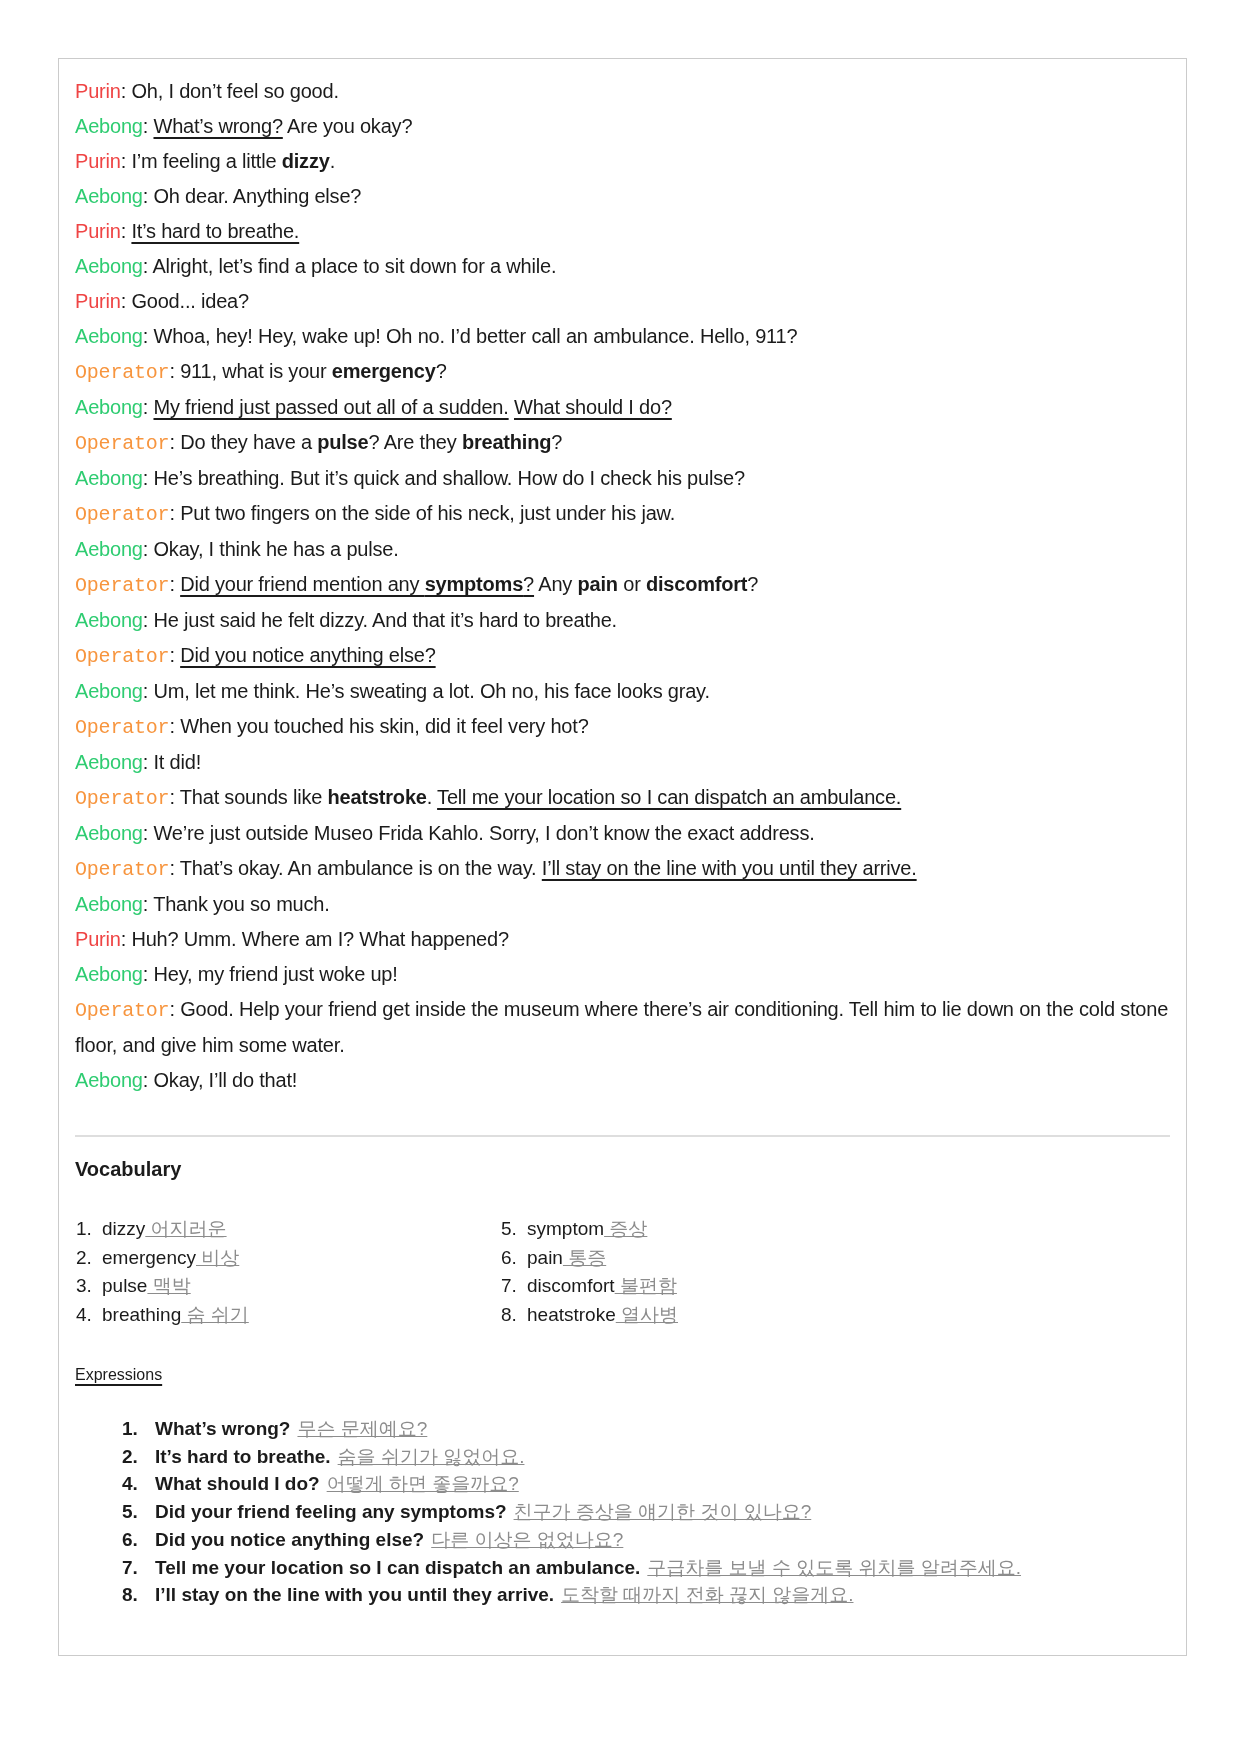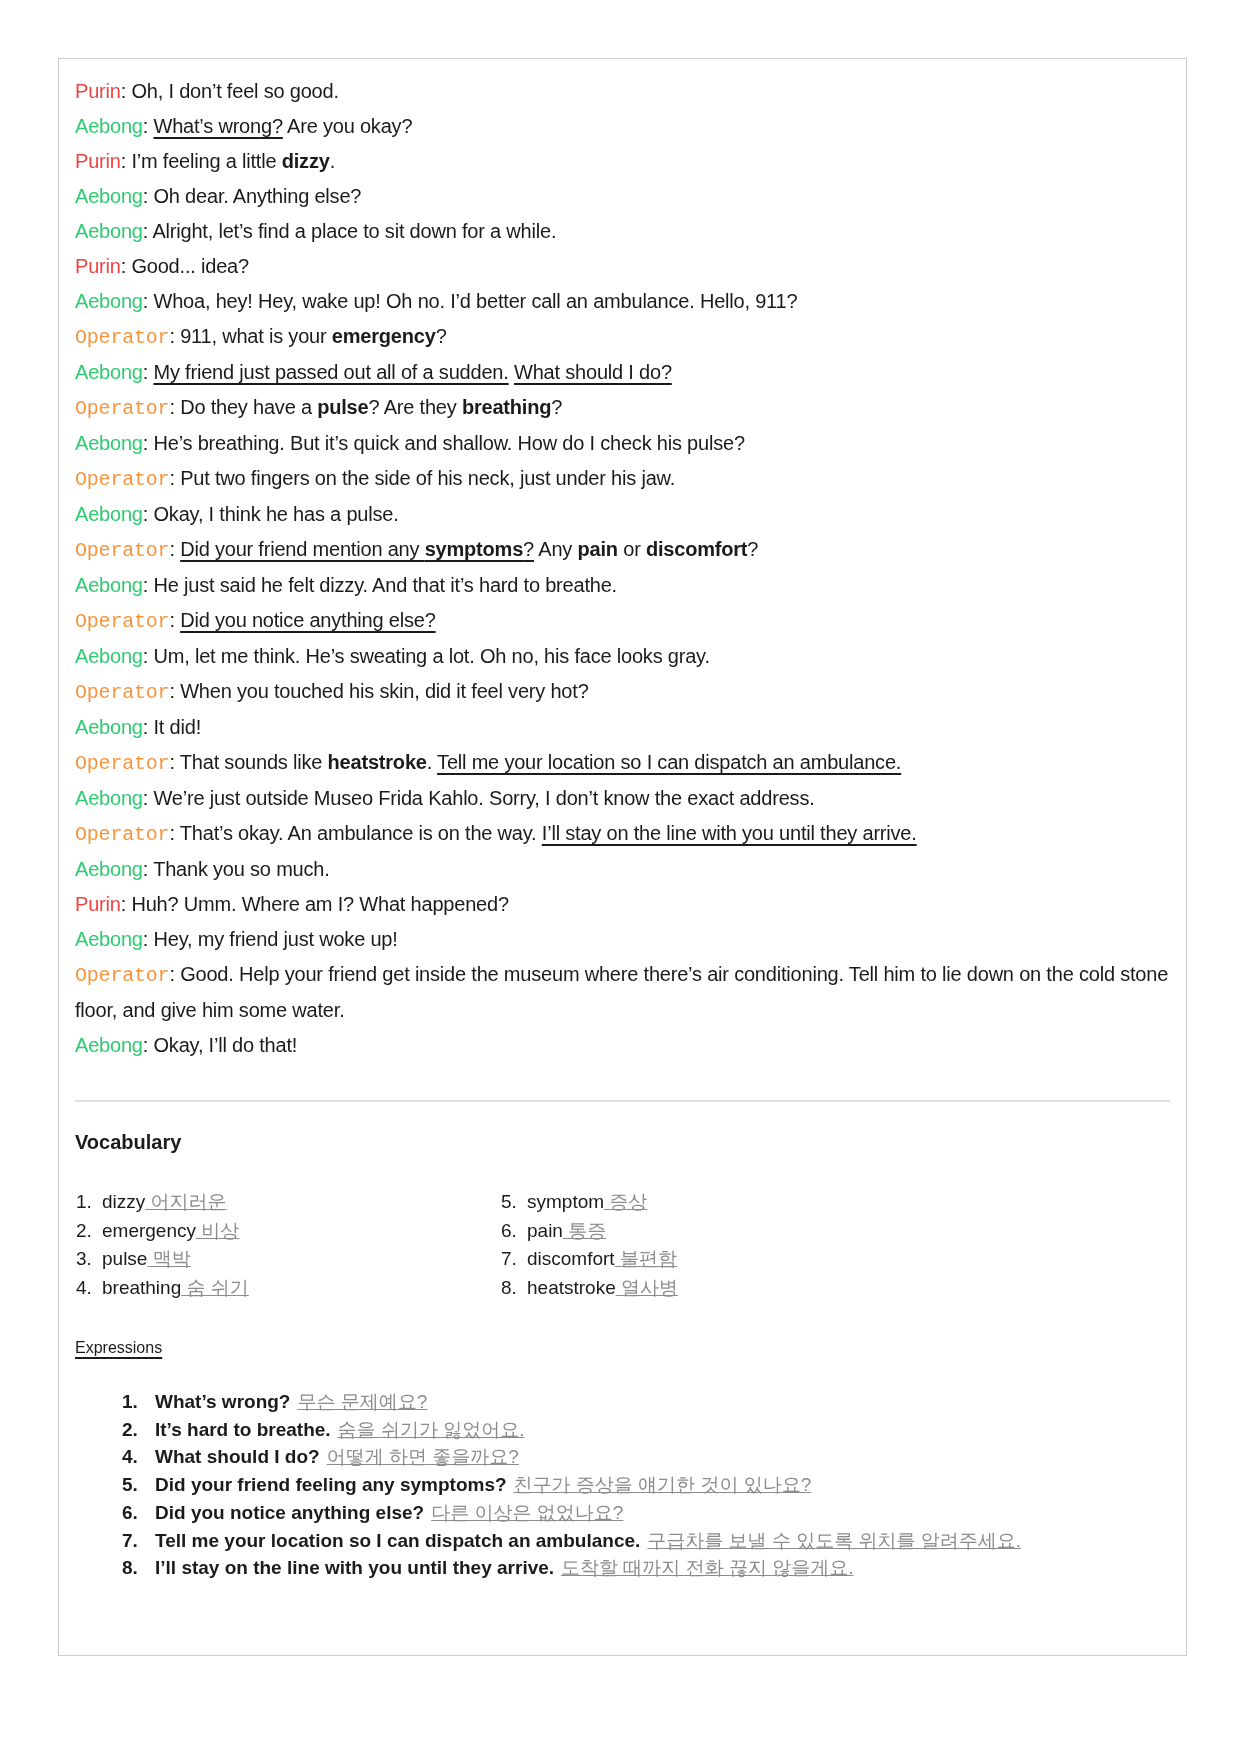--- a/index.html
+++ b/index.html
@@ -32,21 +32,21 @@
   .seg-u  { text-decoration: underline; text-underline-offset: 4px; text-decoration-thickness: 1.5px; }
   .seg-bu { font-weight: bold; text-decoration: underline; text-underline-offset: 4px; text-decoration-thickness: 1.5px; }
   
   .divider {
     height: 2px; border: none;
     background: var(--divider, #dedede);
     margin-top: 37px;
   }
   
   .vocab-title {
-    margin-top: 28px;
+    margin-top: 20px;
     font-size: 20px; font-weight: bold;
     line-height: 24px;
   }
   .vocab-grid {
     margin-top: 34px;
     display: grid;
     grid-template-columns: 425px 1fr;
     grid-template-rows: repeat(4, 28.5px);
     grid-auto-flow: column;
     font-size: 19px;
@@ -71,20 +71,21 @@
 </style>
 </head>
 <body>
 
 <div class="card">
   <div id="dialogue">
       <p class="dlg-line"><span class="speaker role-purin">Purin</span>: <span class="seg-p">Oh, I don’t feel so good.</span></p>
       <p class="dlg-line"><span class="speaker role-aebong">Aebong</span>: <span class="seg-u">What’s wrong?</span><span class="seg-p"> Are you okay?</span></p>
       <p class="dlg-line"><span class="speaker role-purin">Purin</span>: <span class="seg-p">I’m feeling a little </span><span class="seg-b">dizzy</span><span class="seg-p">.</span></p>
       <p class="dlg-line"><span class="speaker role-aebong">Aebong</span>: <span class="seg-p">Oh dear. Anything else?</span></p>
+      <p class="dlg-line"><span class="speaker role-purin">Purin</span>: <span class="seg-u">It’s hard to breathe.</span></p>
       <p class="dlg-line"><span class="speaker role-aebong">Aebong</span>: <span class="seg-p">Alright, let’s find a place to sit down for a while.</span></p>
       <p class="dlg-line"><span class="speaker role-purin">Purin</span>: <span class="seg-p">Good... idea?</span></p>
       <p class="dlg-line"><span class="speaker role-aebong">Aebong</span>: <span class="seg-p">Whoa, hey! Hey, wake up! Oh no. I’d better call an ambulance. Hello, 911?</span></p>
       <p class="dlg-line"><span class="speaker role-operator">Operator</span>: <span class="seg-p">911, what is your </span><span class="seg-b">emergency</span><span class="seg-p">?</span></p>
       <p class="dlg-line"><span class="speaker role-aebong">Aebong</span>: <span class="seg-u">My friend just passed out all of a sudden.</span><span class="seg-p"> </span><span class="seg-u">What should I do?</span></p>
       <p class="dlg-line"><span class="speaker role-operator">Operator</span>: <span class="seg-p">Do they have a </span><span class="seg-b">pulse</span><span class="seg-p">? Are they </span><span class="seg-b">breathing</span><span class="seg-p">?</span></p>
       <p class="dlg-line"><span class="speaker role-aebong">Aebong</span>: <span class="seg-p">He’s breathing. But it’s quick and shallow. How do I check his pulse?</span></p>
       <p class="dlg-line"><span class="speaker role-operator">Operator</span>: <span class="seg-p">Put two fingers on the side of his neck, just under his jaw.</span></p>
       <p class="dlg-line"><span class="speaker role-aebong">Aebong</span>: <span class="seg-p">Okay, I think he has a pulse.</span></p>
       <p class="dlg-line"><span class="speaker role-operator">Operator</span>: <span class="seg-u">Did your friend mention any </span><span class="seg-bu">symptoms</span><span class="seg-u">?</span><span class="seg-p"> Any </span><span class="seg-b">pain</span><span class="seg-p"> or </span><span class="seg-b">discomfort</span><span class="seg-p">?</span></p>

